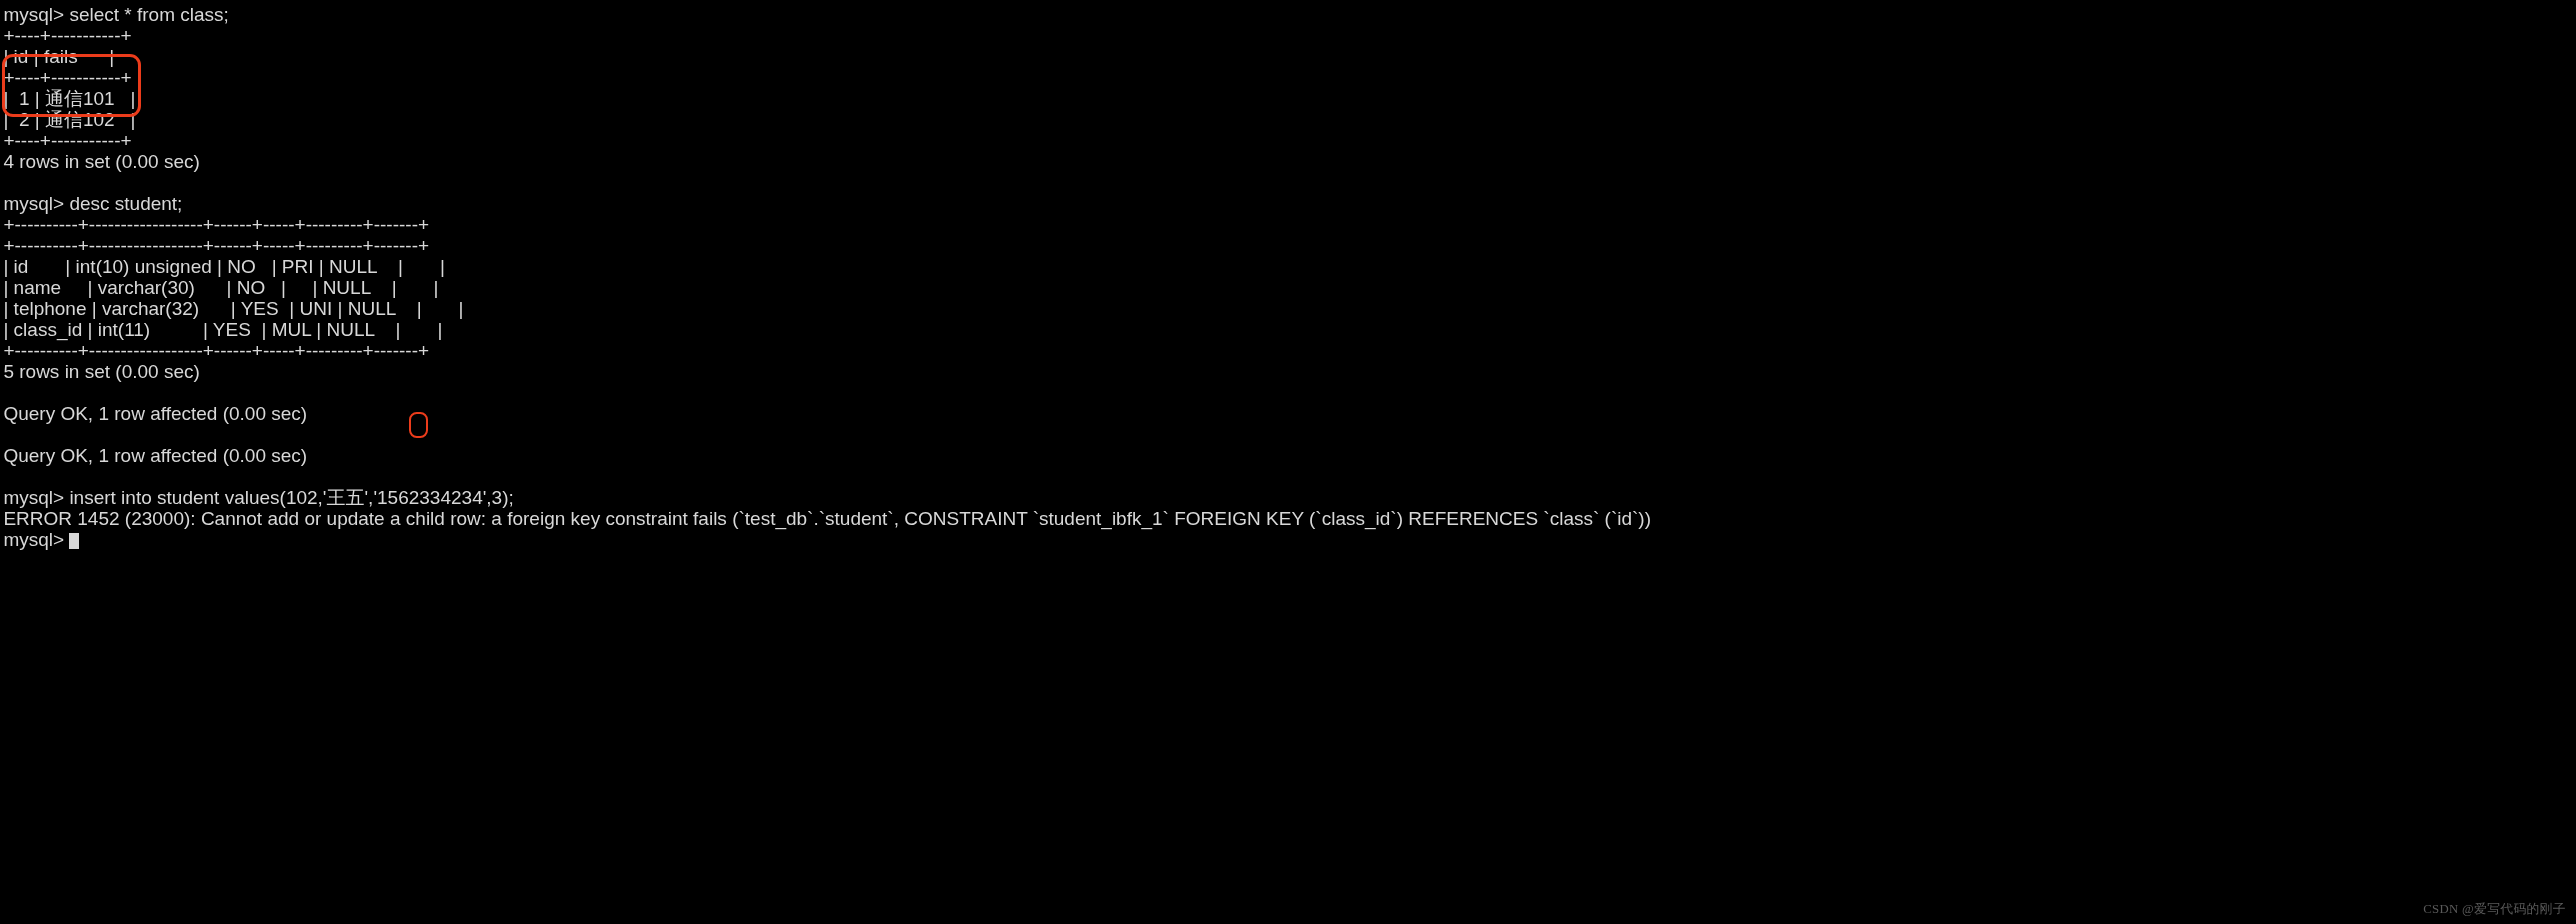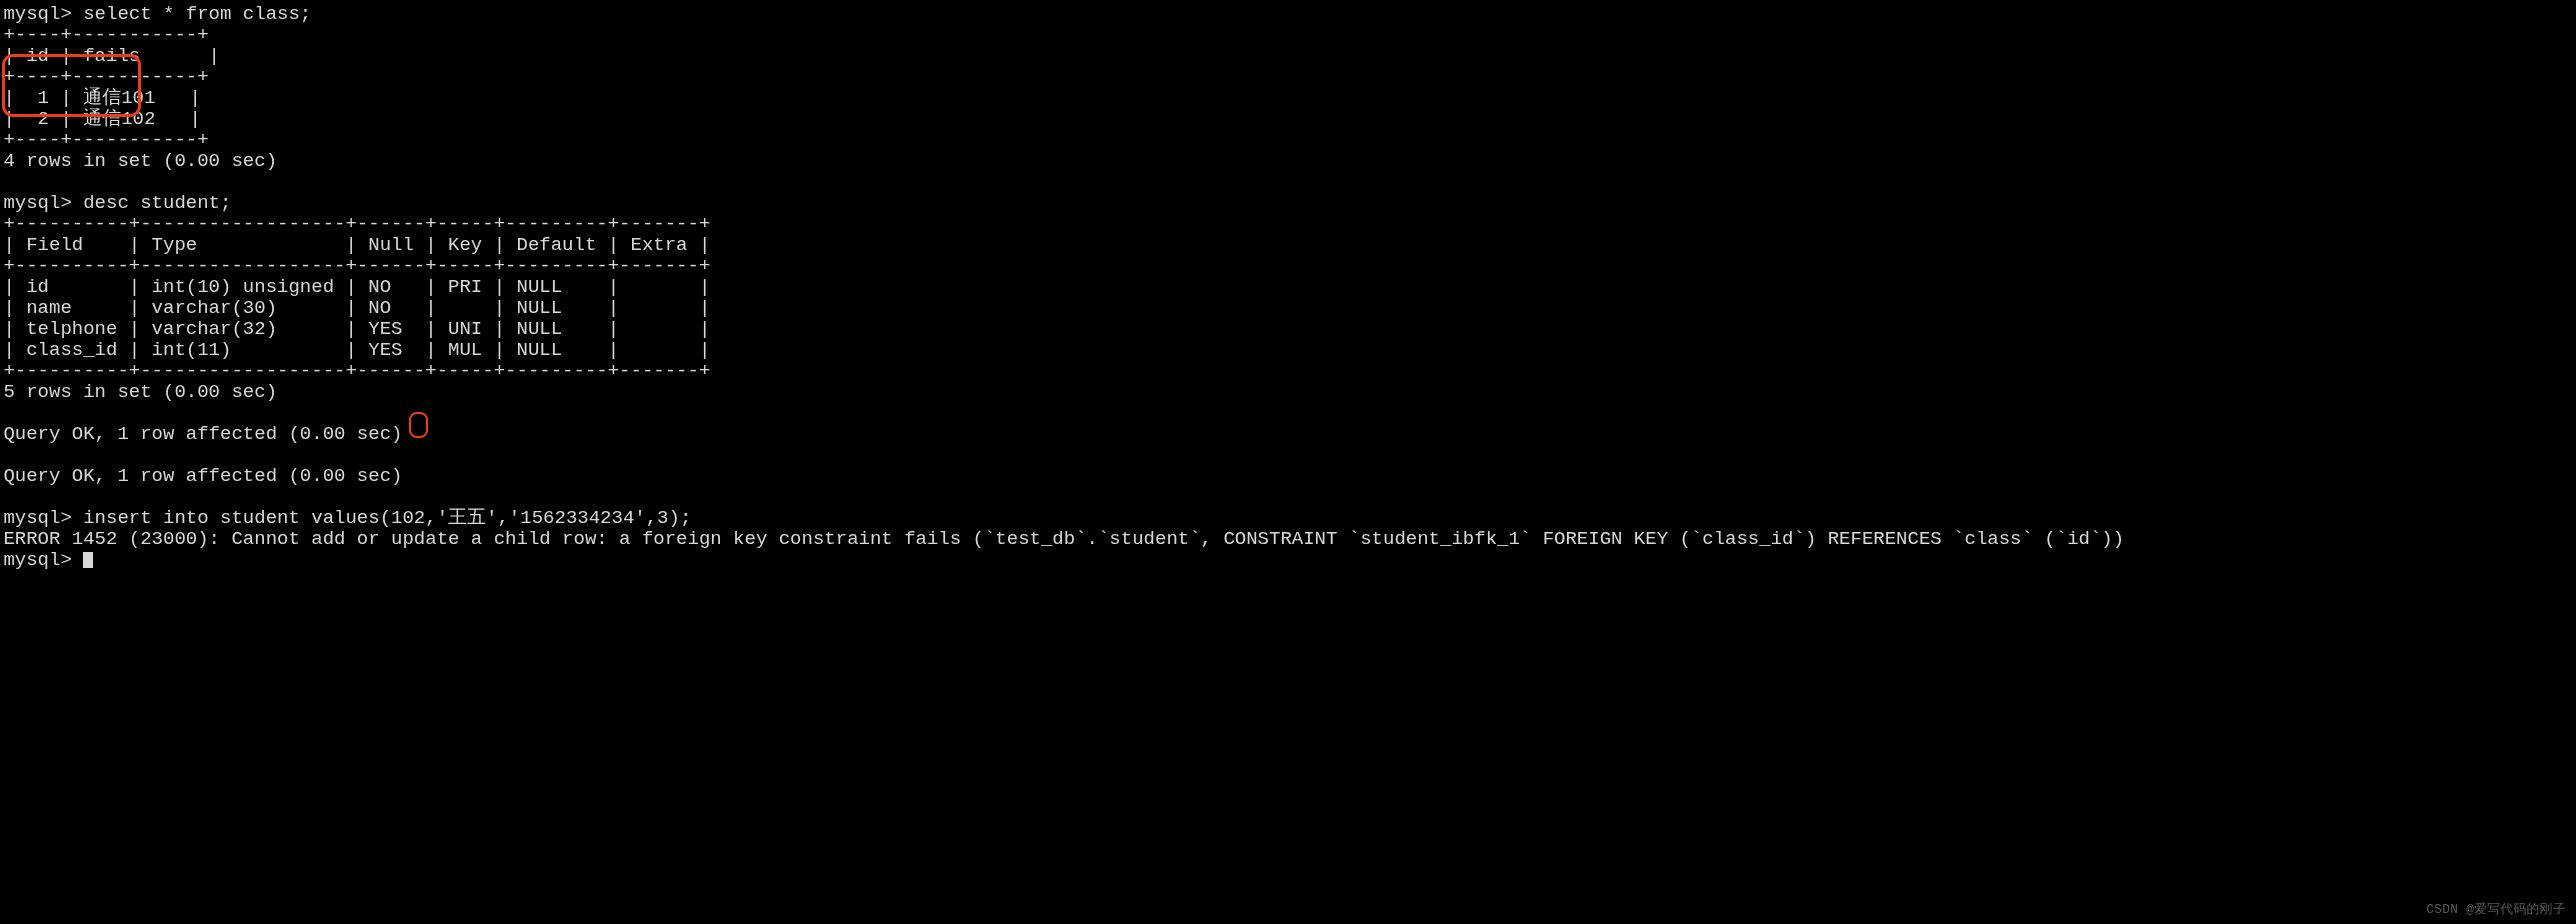--- a/index.html
+++ b/index.html
@@ -16,21 +16,21 @@
   #terminal {
     position: relative;
     width: 2576px;
     height: 925px;
     background: #000000;
     box-sizing: border-box;
     padding: 4.3px 0 0 3.4px;
   }
   .line {
     color: #d8d8d8;
-    font-family: Liberation Mono, monospace;
+    font-family: Liberation Sans, sans-serif;
     font-size: 19px;
     line-height: 21px;
     white-space: pre;
     letter-spacing: 0px;
     height: 21px;
   }
   .line.blank {
     height: 21px;
   }
   
@@ -62,21 +62,21 @@
     width: 9.4px;
     height: 16px;
     background: #d8d8d8;
     vertical-align: -2.6px;
   }
   #watermark {
     position: absolute;
     right: 10.2px;
     bottom: 6.8px;
     color: #5a5a5a;
-    font-family: Liberation Mono, monospace;
+    font-family: Liberation Serif, serif;
     font-size: 12.8px;
     letter-spacing: 0.3px;
     white-space: pre;
   }
 </style>
 </head>
 <body>
 
 <div id="terminal">
 
@@ -85,21 +85,20 @@
     <div class="line">+----+-----------+</div>
     <div class="line">| id | fails      |</div>
     <div class="line">+----+-----------+</div>
     <div class="line">|  1 | 通信101   |</div>
     <div class="line">|  2 | 通信102   |</div>
     <div class="line">+----+-----------+</div>
     <div class="line">4 rows in set (0.00 sec)</div>
     <div class="line blank"></div>
     <div class="line">mysql&gt; desc student;</div>
     <div class="line">+----------+------------------+------+-----+---------+-------+</div>
-    <div class="line">| Field    | Type             | Null | Key | Default | Extra |</div>
     <div class="line">+----------+------------------+------+-----+---------+-------+</div>
     <div class="line">| id       | int(10) unsigned | NO   | PRI | NULL    |       |</div>
     <div class="line">| name     | varchar(30)      | NO   |     | NULL    |       |</div>
     <div class="line">| telphone | varchar(32)      | YES  | UNI | NULL    |       |</div>
     <div class="line">| class_id | int(11)          | YES  | MUL | NULL    |       |</div>
     <div class="line">+----------+------------------+------+-----+---------+-------+</div>
     <div class="line">5 rows in set (0.00 sec)</div>
     <div class="line blank"></div>
     <div class="line">Query OK, 1 row affected (0.00 sec)</div>
     <div class="line blank"></div>

